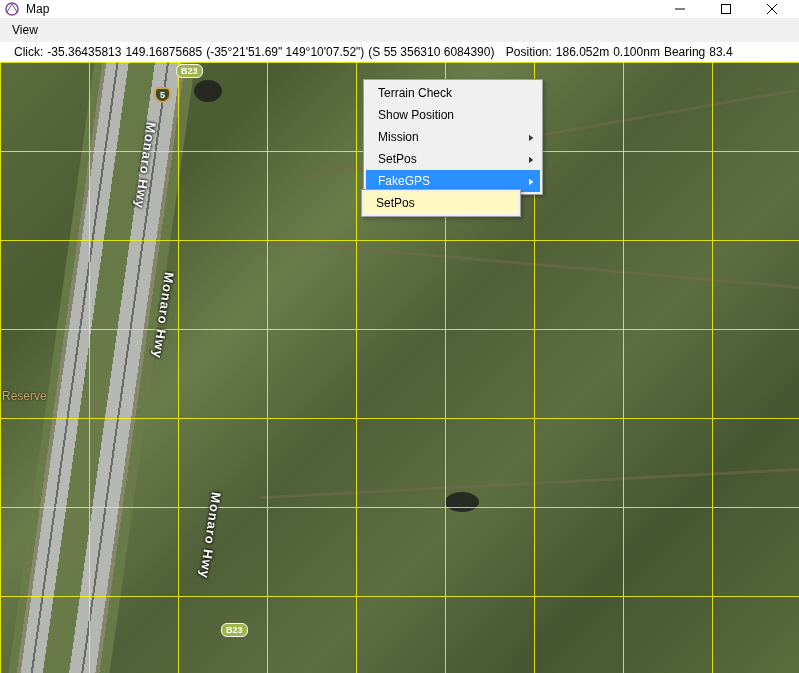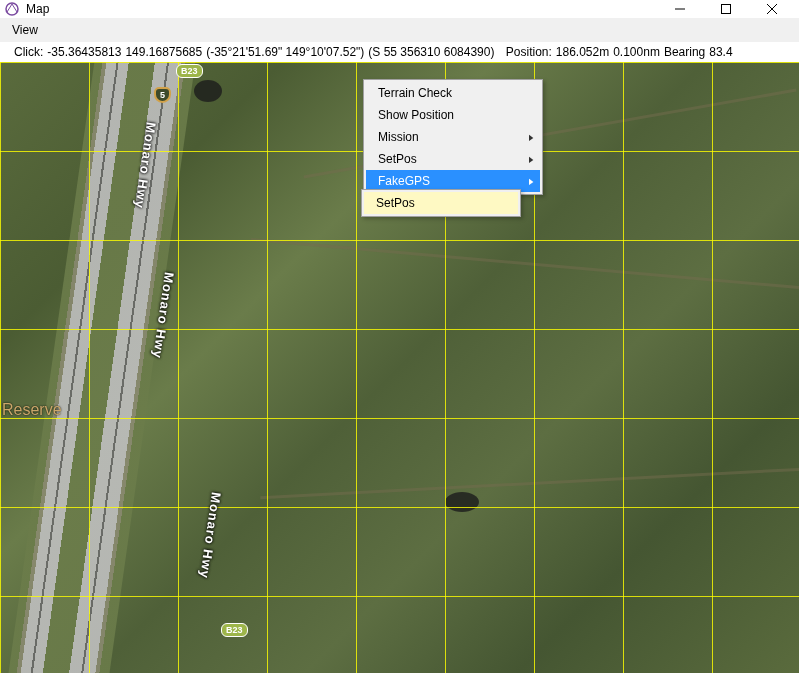--- a/index.html
+++ b/index.html
@@ -123,23 +123,23 @@
     text-shadow: 0 0 3px #000, 0 0 3px #000;
     writing-mode: vertical-rl;
     transform: rotate(8deg);
     letter-spacing: 1px;
   }
   .hl1 { top: 60px; left: 138px; }
   .hl2 { top: 210px; left: 156px; }
   .hl3 { top: 430px; left: 203px; }
   .reserve-label {
     position: absolute;
-    top: 339px; left: 2px;
+    top: 327px; left: 2px;
     color: #caa76a;
-    font-size: 16px;
+    font-size: 12px;
     text-shadow: 0 0 2px #000;
   }
   .shield {
     position: absolute;
     padding: 1px 4px;
     border-radius: 6px;
     font-size: 9px;
     font-weight: bold;
   }
   .shield-b23 { background: #9db54a; color: #fff; border: 1px solid #fff; }

